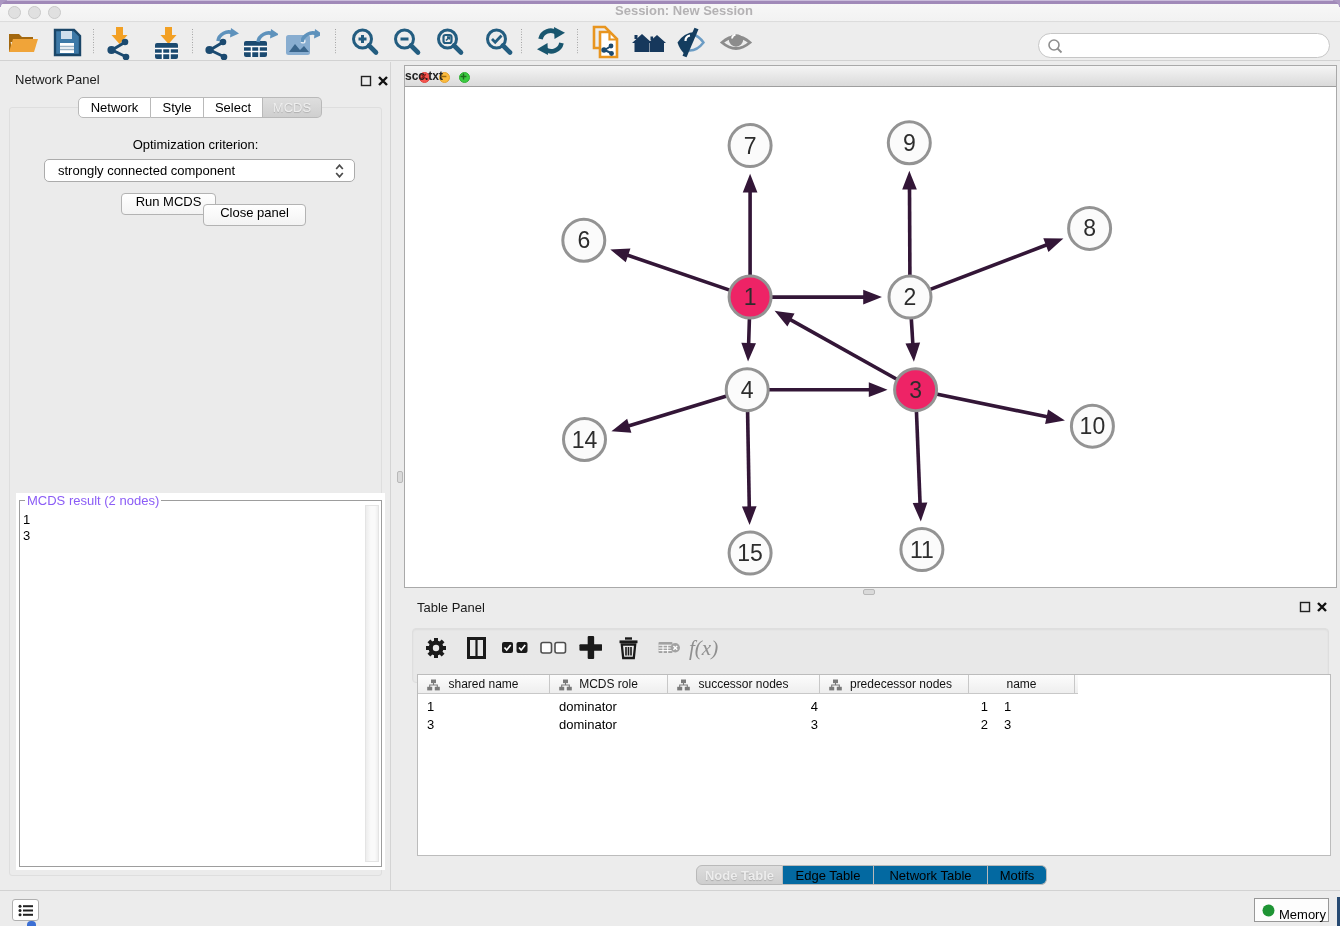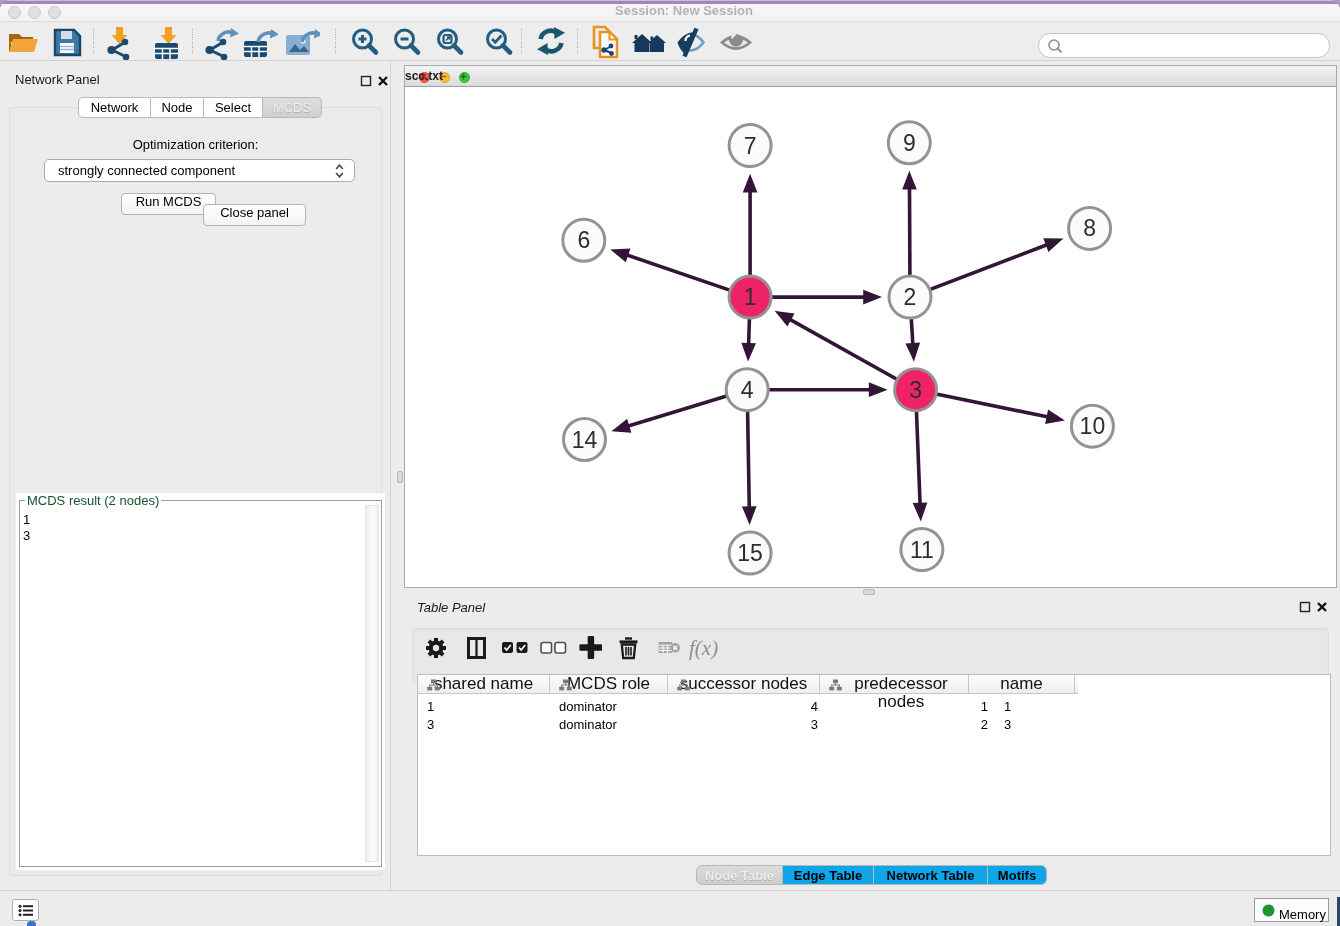--- a/index.html
+++ b/index.html
@@ -38,46 +38,46 @@
 #combo { position:absolute; left:44px; top:97px; width:311px; height:23px;
   background:#fff; border:1px solid #ababab; border-radius:5px;
   font-size:13px; line-height:21px; padding-left:13px; color:#000; }
 .btn { position:absolute; top:131px; height:22px; background:linear-gradient(#ffffff,#f3f3f3);
   border:1px solid #b3b3b3; border-radius:4px; font-size:13px; text-align:center; color:#000; }
 
 #resultbox { position:absolute; left:16px; top:431px; width:369px; height:377px; background:#fff; }
 #resultborder { position:absolute; left:3px; top:7px; right:3.5px; bottom:3px;
   border:1px solid #9d9d9d; }
 #resultlegend { position:absolute; left:9px; top:0px; background:#fff; padding:0 2px;
-  font-size:13px; color:#14532d; }
+  font-size:13px; color:#8b5cf6; }
 #resultscroll { position:absolute; right:6px; top:12px; width:14px; bottom:8px;
   background:linear-gradient(90deg,#ededed,#fafafa 40%,#fafafa 75%,#eeeeee); border:1px solid #e4e4e4; }
 
 #netwin { position:absolute; left:404px; top:65px; width:933px; height:523px;
   background:#fff; border:1px solid #a9a9a9; }
 #nettitle { position:absolute; left:0; top:0; width:100%; height:21px;
   background:linear-gradient(#f5f5f5,#dadada); border-bottom:1px solid #9e9e9e; }
 .ntl { position:absolute; top:5.5px; width:11px; height:11px; border-radius:50%; }
 #nettext { position:absolute; top:3px; width:100%; text-align:left; font-size:12px; font-weight:bold; color:#222; }
 #graph { position:absolute; left:0; top:21px; }
 
-#tp-title { position:absolute; left:417px; top:600px; font-size:13px; color:#1a1a1a;font-style:italic; }
+#tp-title { position:absolute; left:417px; top:600px; font-size:13px; color:#1a1a1a; }
 #tp-toolbar { position:absolute; left:412px; top:628px; width:917px; height:55px;
   background:#e8e8e8; border:1px solid #dedede; box-shadow:inset 0 1px 2px rgba(0,0,0,0.05); border-radius:4px;padding-left:40px; }
 #tbl { position:absolute; left:417px; top:674px; width:914px; height:182px;
   background:#fff; border:1px solid #bcbcbc; }
 #tbl-head { position:absolute; left:0; top:0; width:660px; height:19px;
   background:linear-gradient(#fcfcfc,#eeeeee); border-bottom:1px solid #c8c8c8; display:flex; }
 .hcell { height:19px; border-right:1px solid #c8c8c8; position:relative;
-  font-size:17px; text-align:center; line-height:18px; color:#111; }
+  font-size:12px; text-align:center; line-height:18px; color:#111; }
 .trow { position:absolute; font-size:13px; color:#000; height:18px; line-height:18px; }
 
 #btabs { position:absolute; left:696px; top:865px; height:20px; display:flex; }
-.btab { height:20px; font-size:13px; font-weight:bold; line-height:19px; text-align:center;
-  background:#0ea5e9; border:1px solid #b9b9b9; border-left:none; color:#000; }
+.btab { height:20px; font-size:13px; font-weight:normal; line-height:19px; text-align:center;
+  background:#0369a1; border:1px solid #b9b9b9; border-left:none; color:#000; }
 .btab.first { border-left:1px solid #b9b9b9; border-radius:6px 0 0 6px; }
 .btab.last { border-radius:0 6px 6px 0; }
 .btab.sel { background:linear-gradient(#dcdcdc,#cecece); color:#ededed;
   text-shadow:0 1px 1px #ababab; font-weight:bold; }
 
 #statusbar { position:absolute; left:0; top:890px; width:1340px; height:36px;
   background:#ececec; border-top:1px solid #d2d2d2; }
 #listbtn { position:absolute; left:12px; top:8px; width:27px; height:22px;
   background:#fff; border:1px solid #b0b0b0; border-radius:3px; }
 #membtn { position:absolute; left:1254px; top:7px; width:75px; height:24px;
@@ -208,21 +208,21 @@
     <div id="cp-title">Network Panel</div>
       <svg style="position:absolute;left:360px;top:13px;z-index:5" width="12" height="12" viewBox="0 0 12 12">
         <rect x="1.5" y="1.5" width="9" height="9" fill="none" stroke="#222" stroke-width="1.4"></rect>
       </svg>
       <svg style="position:absolute;left:377px;top:13px;z-index:5" width="12" height="12" viewBox="0 0 12 12">
         <path d="M2 2 L10 10 M10 2 L2 10" stroke="#111" stroke-width="2.4"></path>
       </svg>
     <div id="cp-inner"></div>
     <div id="cp-tabs">
       <div class="tab first" style="width:73px">Network</div>
-        <div class="tab" style="width:53px">Node</div>
+        <div class="tab" style="width:53px">Style</div>
         <div class="tab" style="width:59px">Select</div>
         <div class="tab sel" style="width:59px">MCDS</div>
     </div>
     <div id="optlabel">Optimization criterion:</div>
     <div id="combo">strongly connected component
       <svg width="9" height="14" viewBox="0 0 9 14" style="position:absolute;right:10px;top:4px">
         <path d="M1.2 5 L4.5 1.2 L7.8 5" fill="none" stroke="#4a4a4a" stroke-width="1.7"></path>
         <path d="M1.2 9 L4.5 12.8 L7.8 9" fill="none" stroke="#4a4a4a" stroke-width="1.7"></path>
         </svg>
     </div>

